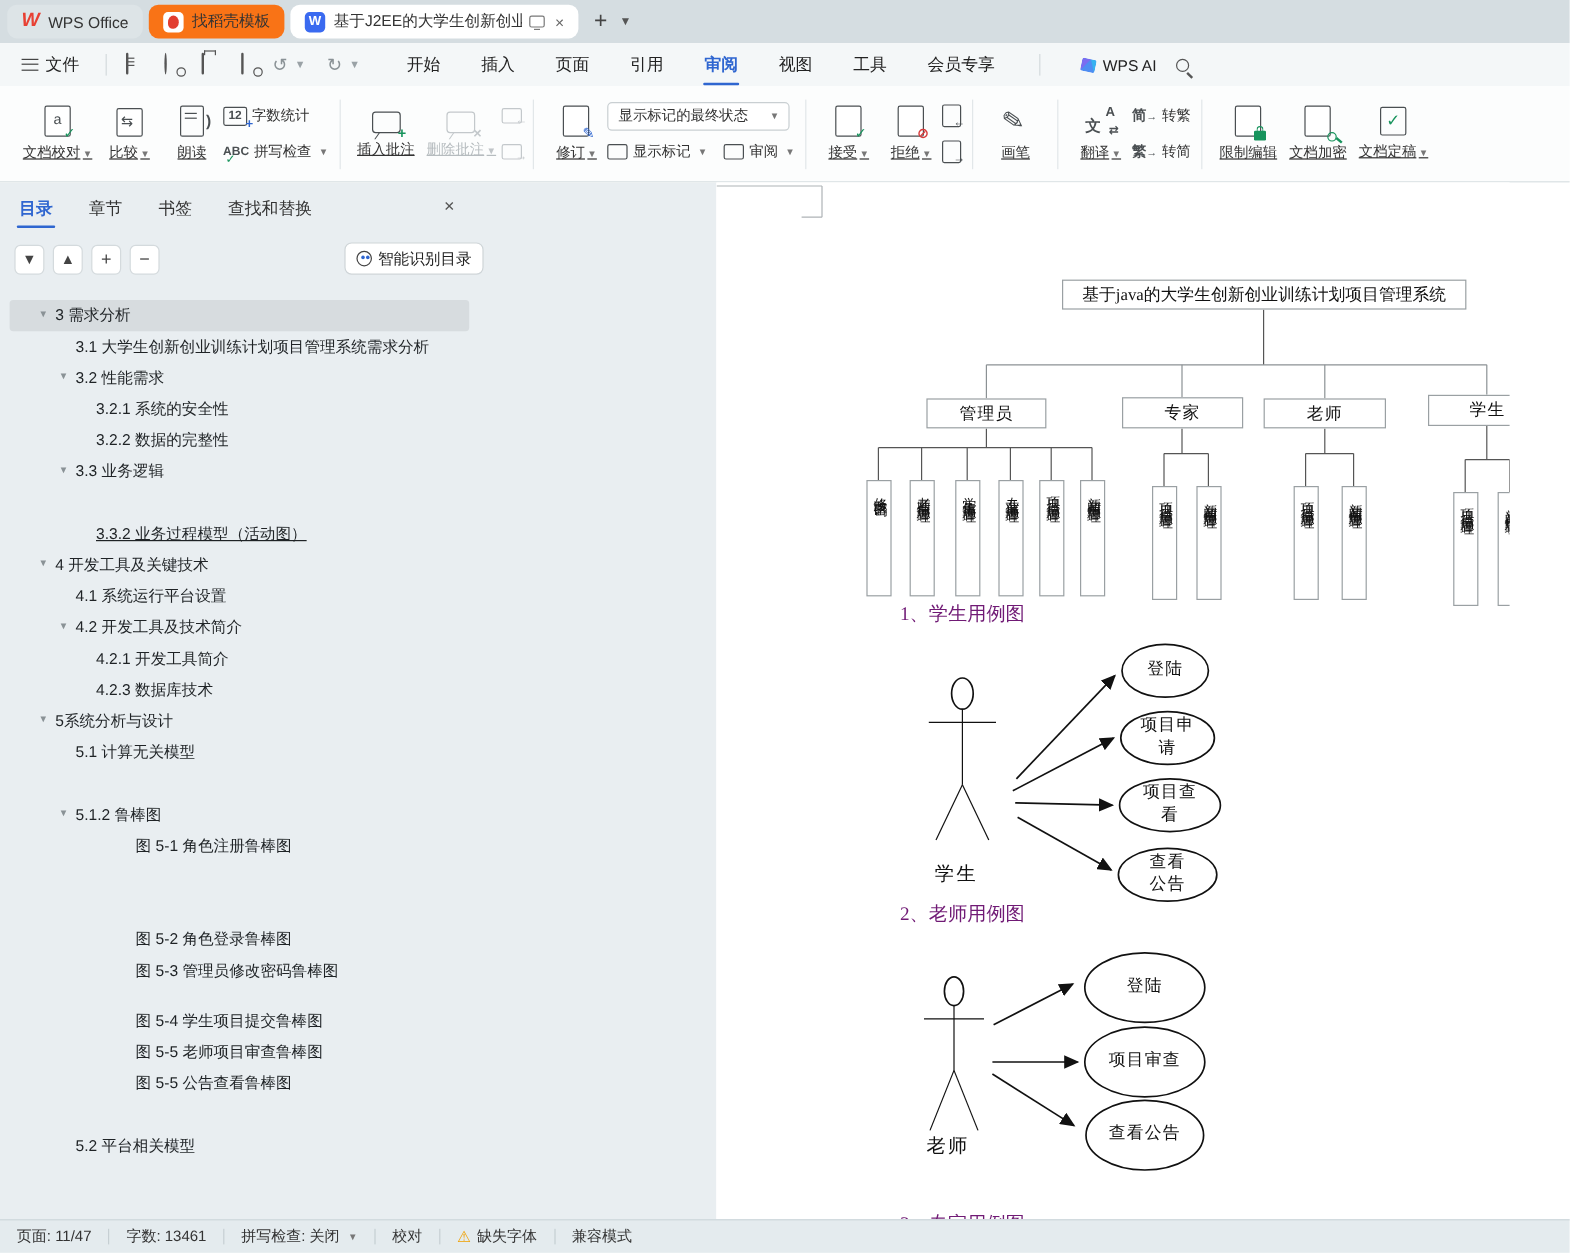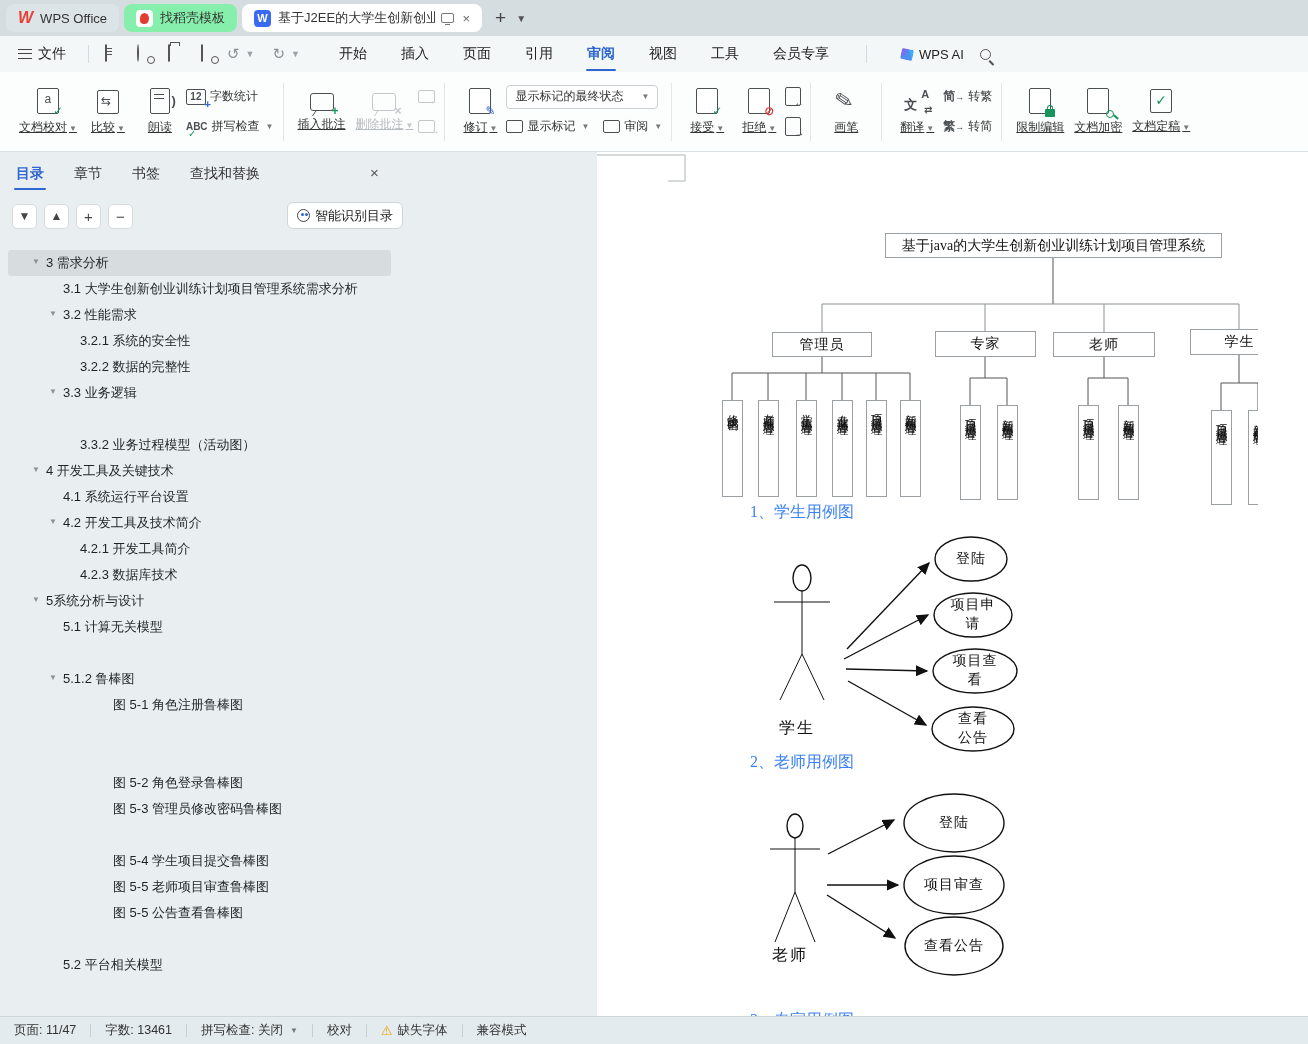--- a/index.html
+++ b/index.html
@@ -3,21 +3,21 @@
 <meta charset="utf-8">
 <style>
   * { margin:0; padding:0; box-sizing:border-box; }
   html,body { width:1308px; height:1044px; overflow:hidden;
     font-family:"Liberation Sans","DejaVu Sans",sans-serif; color:#333; }
 
   
   .tabbar { position:absolute; left:0; top:0; width:1308px; height:36px;
     background:#d5dde1; display:flex; align-items:center; padding-left:6px; }
   .tab { height:28px; border-radius:8px; display:flex; align-items:center;
-    padding:0 12px; margin-right:5px; font-size:13px; color:#333; background:#86efac; }
+    padding:0 12px; margin-right:5px; font-size:13px; color:#333; background:#f97316; }
   .tab.home { background:#dde4e7; }
   .tab.active { background:#ffffff; width:240px; }
   .tab .ticon { margin-right:7px; }
   .wpslogo { color:#e84033; font-weight:bold; font-style:italic; font-size:16px; }
   .docericon { width:17px; height:17px; background:#fff; border-radius:4px; position:relative; }
   .docericon i { position:absolute; left:4px; top:3px; width:9px; height:11px;
     background:#e23d30; border-radius:50% 50% 50% 4px; }
   .wicon { width:17px; height:17px; background:#3a6af0; border-radius:4px; color:#fff;
     font-size:11px; font-weight:bold; display:flex; align-items:center; justify-content:center; }
   .tab-title { flex:1; overflow:hidden; white-space:nowrap; }
@@ -135,21 +135,21 @@
 
   
   .docarea { position:absolute; left:597px; top:152px; width:661px; height:864px; background:#fff; overflow:hidden; }
   .docsvg { position:absolute; left:0; top:0; }
   .obox { position:absolute; border:1px solid #9aa0a3; background:#fff; display:flex; align-items:center; justify-content:center;
     font-family:"Liberation Serif","DejaVu Serif",serif; color:#111; }
   .rootbox { font-size:14px; }
   .hbox { font-size:14px; letter-spacing:1px; }
   .vbox { writing-mode:vertical-rl; text-orientation:upright; font-size:11.5px; line-height:1;
     letter-spacing:2px; padding-top:4px; justify-content:flex-start; }
-  .dheading { position:absolute; font-family:"Liberation Serif","DejaVu Serif",serif; font-size:16px; color:#3b82f6; white-space:nowrap; }
+  .dheading { position:absolute; font-family:"Liberation Serif","DejaVu Serif",serif; font-size:16px; color:#701a75; white-space:nowrap; }
   .elabel { position:absolute; transform:translate(-50%,-50%); text-align:center;
     font-family:"Liberation Serif","DejaVu Serif",serif; font-size:14px; color:#111; line-height:1.35;
     word-break:break-all; letter-spacing:1px; }
   .actorlabel { position:absolute; font-family:"Liberation Serif","DejaVu Serif",serif; font-size:16px; color:#111; letter-spacing:2px; }
 
   
   .statusbar { position:absolute; left:0; top:1016px; width:1308px; height:28px; background:#e4ebee;
     border-top:1px solid #cdd6da; display:flex; align-items:center; font-size:12.5px; color:#333; padding-left:14px; }
   .sitem { display:flex; align-items:center; padding:0 14px; gap:5px; }
   .ssep { width:1px; height:13px; background:#c6cfd3; }
@@ -395,21 +395,21 @@
         <span class="tlabel" style="padding-left: 72px;">3.2.1 系统的安全性</span>
       </div>
       <div class="toc-row">
         <span class="tlabel" style="padding-left: 72px;">3.2.2 数据的完整性</span>
       </div>
       <div class="toc-row">
         <span class="caret" style="left: 41px;">▼</span>
         <span class="tlabel" style="padding-left: 55px;">3.3  业务逻辑</span>
       </div>
       <div class="toc-row" style="margin-top: 26px;">
-        <span class="tlabel" style="padding-left: 72px;">3.3.2 业务过程模型（活动图）</span>
+        <span class="tlabel" style="padding-left: 72px; text-decoration: underline;">3.3.2 业务过程模型（活动图）</span>
       </div>
       <div class="toc-row">
         <span class="caret" style="left: 24px;">▼</span>
         <span class="tlabel" style="padding-left: 38px;">4   开发工具及关键技术</span>
       </div>
       <div class="toc-row">
         <span class="tlabel" style="padding-left: 55px;">4.1 系统运行平台设置</span>
       </div>
       <div class="toc-row">
         <span class="caret" style="left: 41px;">▼</span>
@@ -434,21 +434,21 @@
       </div>
       <div class="toc-row">
         <span class="tlabel" style="padding-left: 105px;">图 5-1  角色注册鲁棒图</span>
       </div>
       <div class="toc-row" style="margin-top: 52px;">
         <span class="tlabel" style="padding-left: 105px;">图 5-2  角色登录鲁棒图</span>
       </div>
       <div class="toc-row">
         <span class="tlabel" style="padding-left: 105px;">图 5-3  管理员修改密码鲁棒图</span>
       </div>
-      <div class="toc-row" style="margin-top: 26px;">
+      <div class="toc-row" style="margin-top: 16px;">
         <span class="tlabel" style="padding-left: 105px;">图 5-4  学生项目提交鲁棒图</span>
       </div>
       <div class="toc-row">
         <span class="tlabel" style="padding-left: 105px;">图 5-5  老师项目审查鲁棒图</span>
       </div>
       <div class="toc-row">
         <span class="tlabel" style="padding-left: 105px;">图 5-5  公告查看鲁棒图</span>
       </div>
       <div class="toc-row" style="margin-top: 26px;">
         <span class="tlabel" style="padding-left: 55px;">5.2 平台相关模型</span>

